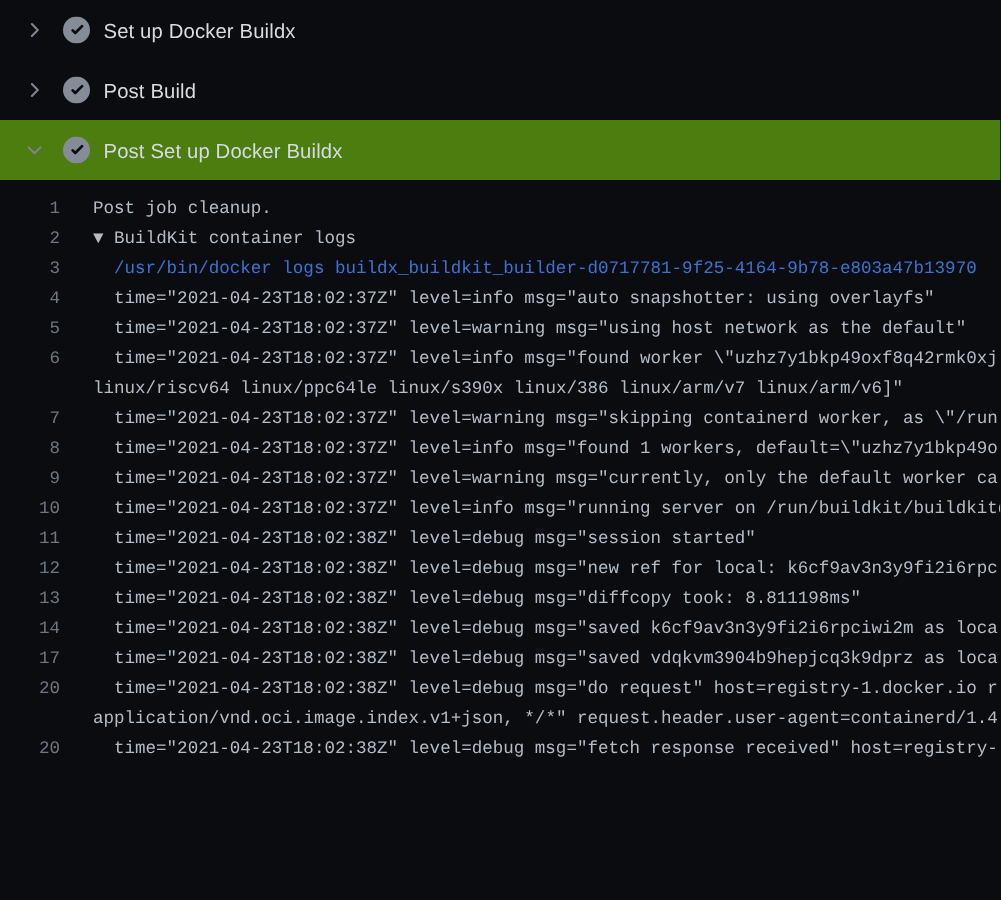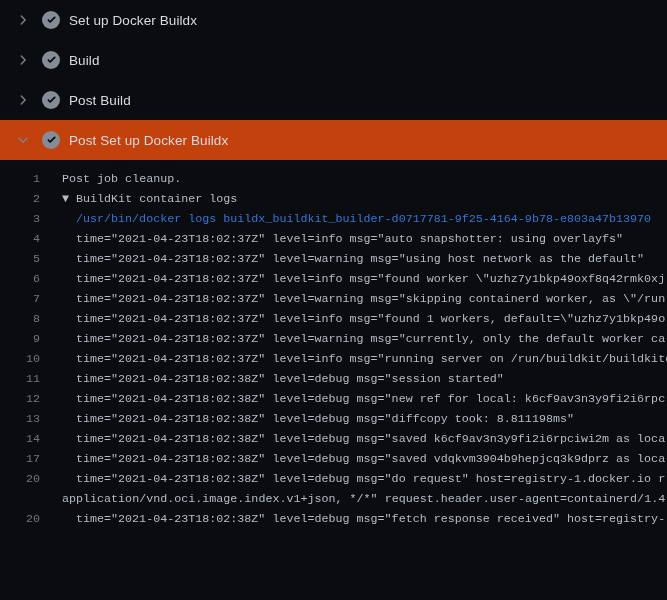--- a/index.html
+++ b/index.html
@@ -9,21 +9,21 @@
     font-family: "Liberation Sans", sans-serif;
   }
   .app { width: 667px; height: 600px; overflow: hidden; position: relative; }
 
   
   .steps { width: 100%; }
   .step {
     height: 40px; display: flex; align-items: center;
     padding-left: 16px; box-sizing: border-box; cursor: pointer;
   }
-  .step.expanded { background: #c2410c; }
+  .step.expanded { background: #4d7c0f; }
   .chev { width: 14px; height: 14px; margin-right: 12px; display: inline-flex; align-items: center; justify-content: center; flex: 0 0 auto; }
   .check { width: 18px; height: 18px; margin-right: 9px; display: inline-flex; flex: 0 0 auto; }
   .step-label { color: #d6dce2; font-size: 13.5px; font-weight: 500; letter-spacing: 0.1px; }
 
   
   .log {
     padding-top: 9px;
     font-family: "Liberation Mono", "DejaVu Sans Mono", monospace;
     font-size: 11.7px; line-height: 20px;
     color: #b4bcc6;
@@ -53,34 +53,20 @@
         </span>
     <span class="check">
           <svg width="18" height="18" viewBox="0 0 16 16">
             <circle cx="8" cy="8" r="8" fill="#848d97"></circle>
             <path d="M11.3 5.7L7.25 9.75 5.7 8.2" fill="none" stroke="#0a0c10" stroke-width="1.6" stroke-linecap="round" stroke-linejoin="round"></path>
           </svg>
         </span>
     <span class="step-label">Set up Docker Buildx</span>
   </div>
 
-  <div class="step">
-    <span class="chev">
-          <svg width="14" height="14" viewBox="0 0 16 16">
-            <path d="M6 3.5L10.5 8 6 12.5" fill="none" stroke="#7d8590" stroke-width="1.6" stroke-linecap="round" stroke-linejoin="round"></path>
-          </svg>
-        </span>
-    <span class="check">
-          <svg width="18" height="18" viewBox="0 0 16 16">
-            <circle cx="8" cy="8" r="8" fill="#848d97"></circle>
-            <path d="M11.3 5.7L7.25 9.75 5.7 8.2" fill="none" stroke="#0a0c10" stroke-width="1.6" stroke-linecap="round" stroke-linejoin="round"></path>
-          </svg>
-        </span>
-    <span class="step-label">Build</span>
-  </div>
 
   <div class="step">
     <span class="chev">
           <svg width="14" height="14" viewBox="0 0 16 16">
             <path d="M6 3.5L10.5 8 6 12.5" fill="none" stroke="#7d8590" stroke-width="1.6" stroke-linecap="round" stroke-linejoin="round"></path>
           </svg>
         </span>
     <span class="check">
           <svg width="18" height="18" viewBox="0 0 16 16">
             <circle cx="8" cy="8" r="8" fill="#848d97"></circle>
@@ -129,20 +115,24 @@
   <div class="row i1">
     <span class="num">5</span>
     <span class="txt">time="2021-04-23T18:02:37Z" level=warning msg="using host network as the default"</span>
   </div>
 
   <div class="row i1">
     <span class="num">6</span>
     <span class="txt">time="2021-04-23T18:02:37Z" level=info msg="found worker \"uzhz7y1bkp49oxf8q42rmk0xj</span>
   </div>
 
+  <div class="row iw">
+    <span class="num"></span>
+    <span class="txt">linux/riscv64 linux/ppc64le linux/s390x linux/386 linux/arm/v7 linux/arm/v6]"</span>
+  </div>
 
   <div class="row i1">
     <span class="num">7</span>
     <span class="txt">time="2021-04-23T18:02:37Z" level=warning msg="skipping containerd worker, as \"/run</span>
   </div>
 
   <div class="row i1">
     <span class="num">8</span>
     <span class="txt">time="2021-04-23T18:02:37Z" level=info msg="found 1 workers, default=\"uzhz7y1bkp49o</span>
   </div>

